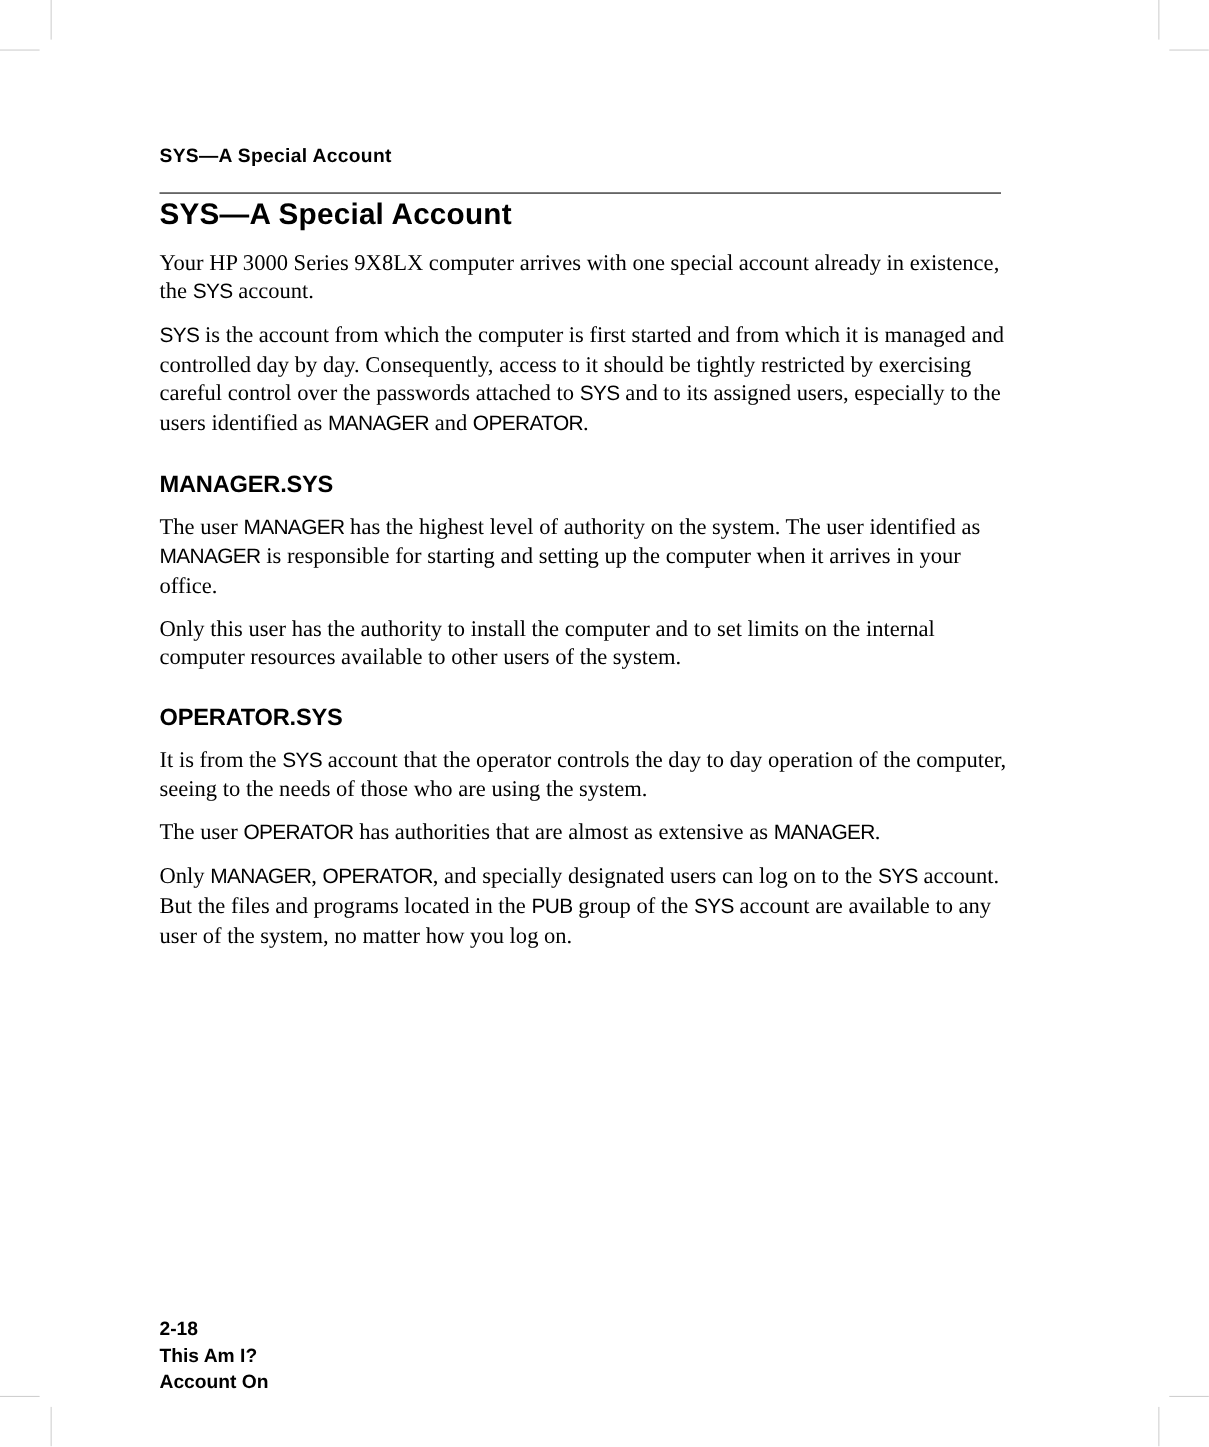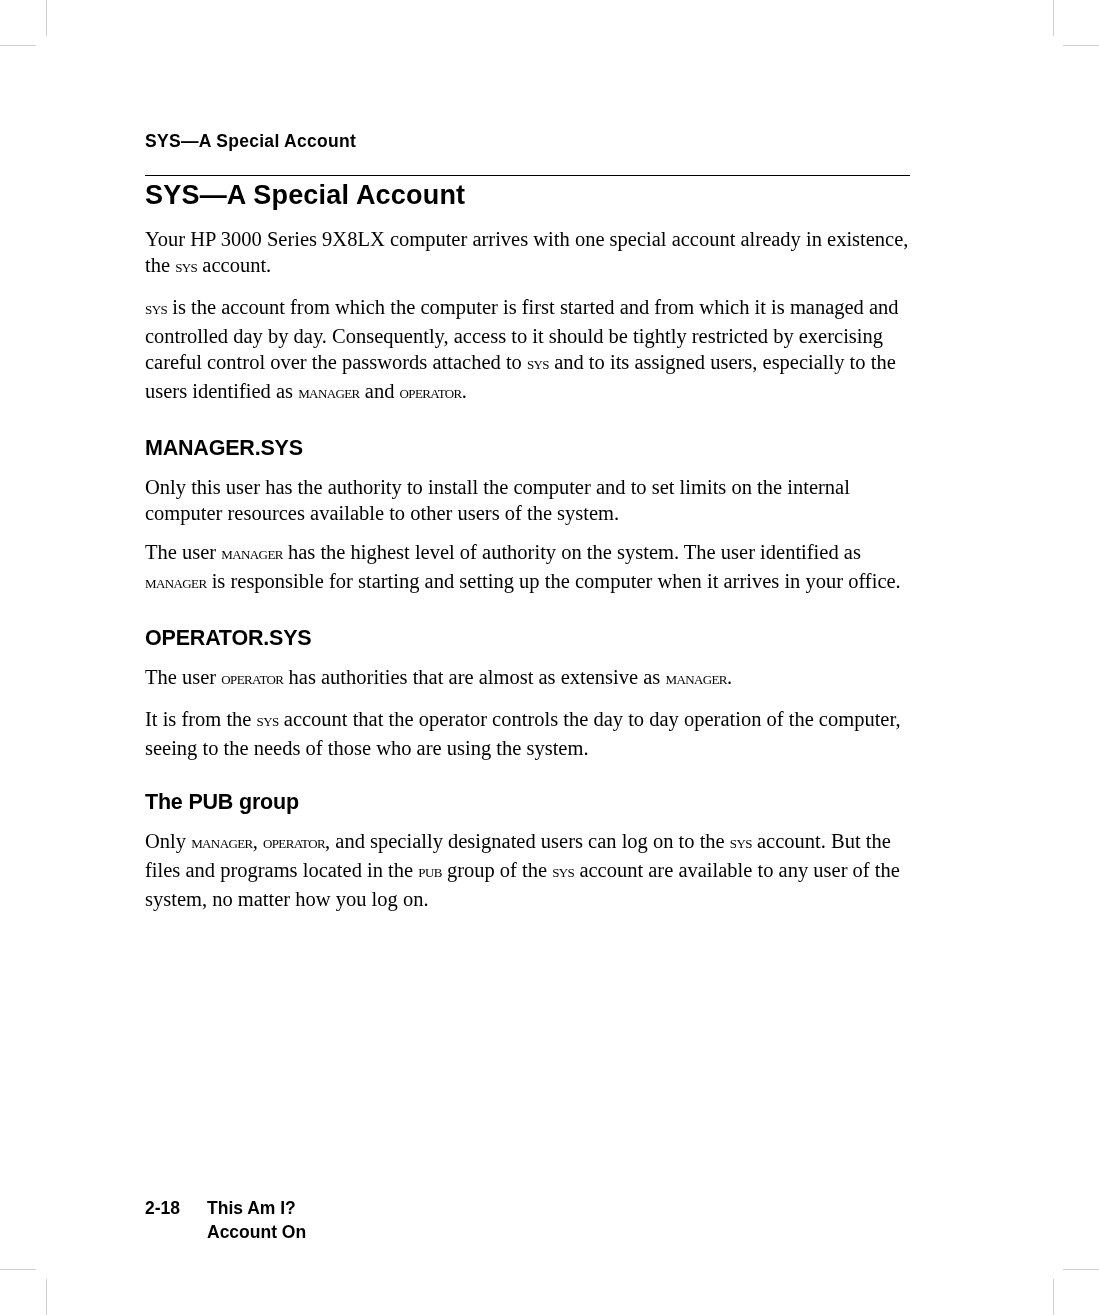--- a/index.html
+++ b/index.html
@@ -24,33 +24,34 @@
     position: absolute; left: 145px; top: 180px; margin: 0;
     font-family: "Liberation Sans", sans-serif; font-weight: bold;
     font-size: 27px; letter-spacing: 0.2px;
   }
   .content {
     position: absolute; left: 145px; top: 226px; width: 770px;
     font-family: "Liberation Serif", serif; font-size: 20.5px; line-height: 26px;
   }
   .content p { margin: 0 0 13px 0; }
   .content code {
-    font-family: Liberation Serif, serif; font-size: 13px;
+    font-family: Liberation Sans, sans-serif; font-size: 19px;
     letter-spacing: -0.6px;
   }
   .content h2 {
     font-family: "Liberation Sans", sans-serif; font-weight: bold;
     font-size: 21.5px; margin: 28px 0 13px 0; line-height: 26px;
     letter-spacing: -0.2px;
   }
   .footer {
     position: absolute; left: 145px; top: 1196px;
     font-family: "Liberation Sans", sans-serif; font-weight: bold; font-size: 17.5px;
     line-height: 24px;
     display: flex;
+    flex-direction: column;
   }
   .footer .pnum { width: 62px; }
 </style>
 </head>
 <body>
 
 <div class="crop v" style="left:46px;top:0;"></div>
 <div class="crop h" style="left:0;top:45px;"></div>
 <div class="crop v" style="left:1053px;top:0;"></div>
 <div class="crop h" style="left:1063px;top:45px;"></div>
@@ -60,26 +61,25 @@
 <div class="crop v" style="left:1053px;top:1279px;"></div>
 
 <div class="running-head">SYS—A Special Account</div>
 <div class="rule"></div>
 <h1 class="page-title">SYS—A Special Account</h1>
 
 <div class="content" id="content">
     <p>Your HP 3000 Series 9X8LX computer arrives with one special account already in existence, the <code>SYS</code> account.</p>
     <p><code>SYS</code> is the account from which the computer is first started and from which it is managed and controlled day by day. Consequently, access to it should be tightly restricted by exercising careful control over the passwords attached to <code>SYS</code> and to its assigned users, especially to the users identified as <code>MANAGER</code> and <code>OPERATOR</code>.</p>
     <h2>MANAGER.SYS</h2>
+    <p>The user <code>MANAGER</code> has the highest level of authority on the system. The user identified as <code>MANAGER</code> is responsible for starting and setting up the computer when it arrives in your office.</p>
     <p>Only this user has the authority to install the computer and to set limits on the internal computer resources available to other users of the system.</p>
-    <p>The user <code>MANAGER</code> has the highest level of authority on the system. The user identified as <code>MANAGER</code> is responsible for starting and setting up the computer when it arrives in your office.</p>
     <h2>OPERATOR.SYS</h2>
+    <p>It is from the <code>SYS</code> account that the operator controls the day to day operation of the computer, seeing to the needs of those who are using the system.</p>
     <p>The user <code>OPERATOR</code> has authorities that are almost as extensive as <code>MANAGER</code>.</p>
-    <p>It is from the <code>SYS</code> account that the operator controls the day to day operation of the computer, seeing to the needs of those who are using the system.</p>
-    <h2>The PUB group</h2>
     <p>Only <code>MANAGER</code>, <code>OPERATOR</code>, and specially designated users can log on to the <code>SYS</code> account. But the files and programs located in the <code>PUB</code> group of the <code>SYS</code> account are available to any user of the system, no matter how you log on.</p>
   </div>
 
 <div class="footer">
   <div class="pnum">2-18</div>
   <div>
     <div>This Am I?</div>
     <div>Account On</div>
   </div>
 </div>

